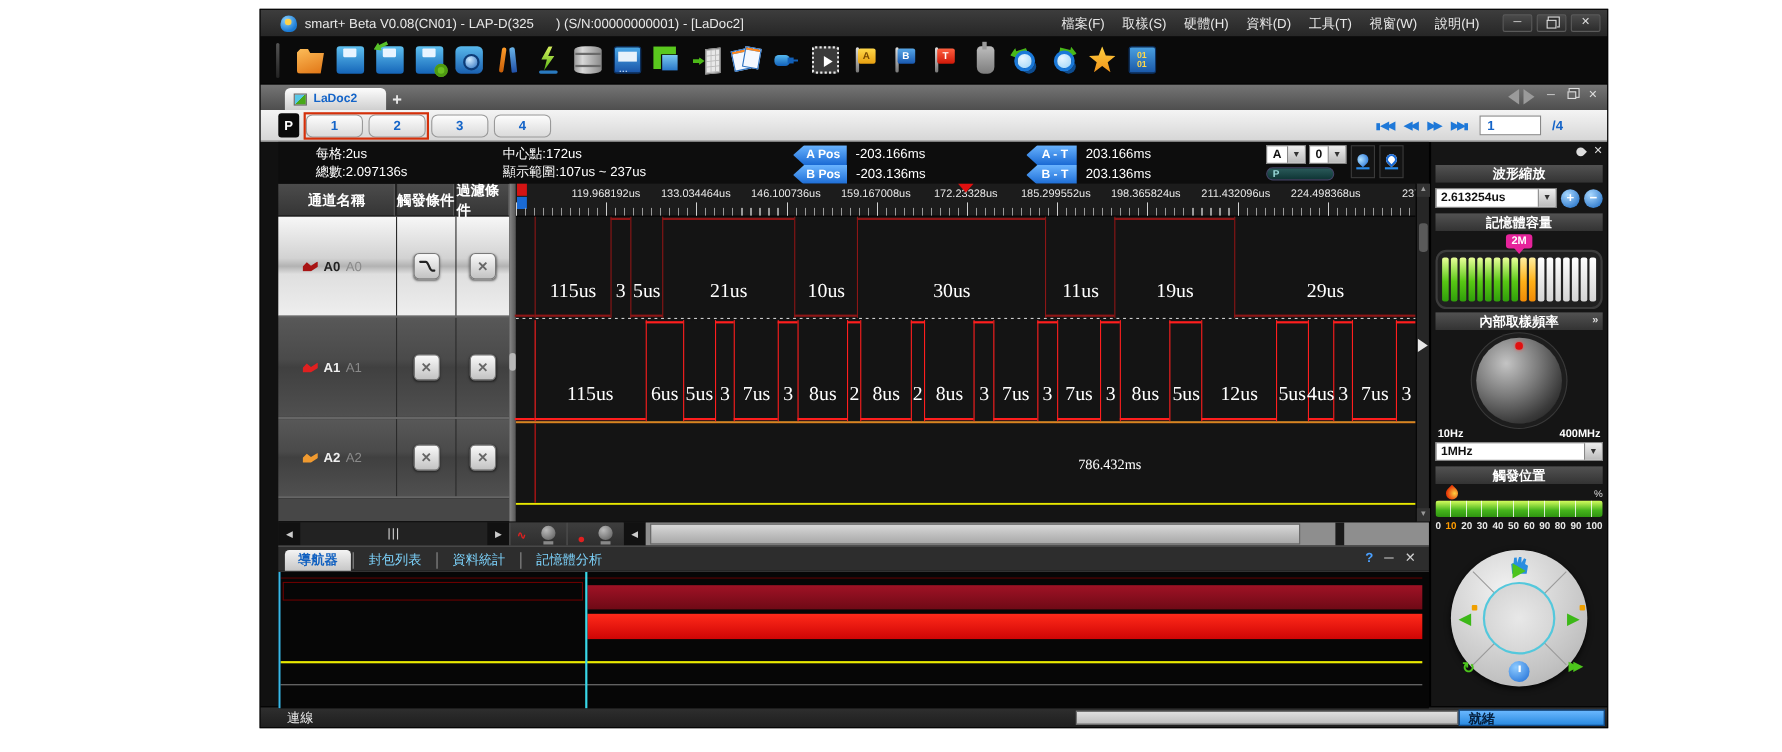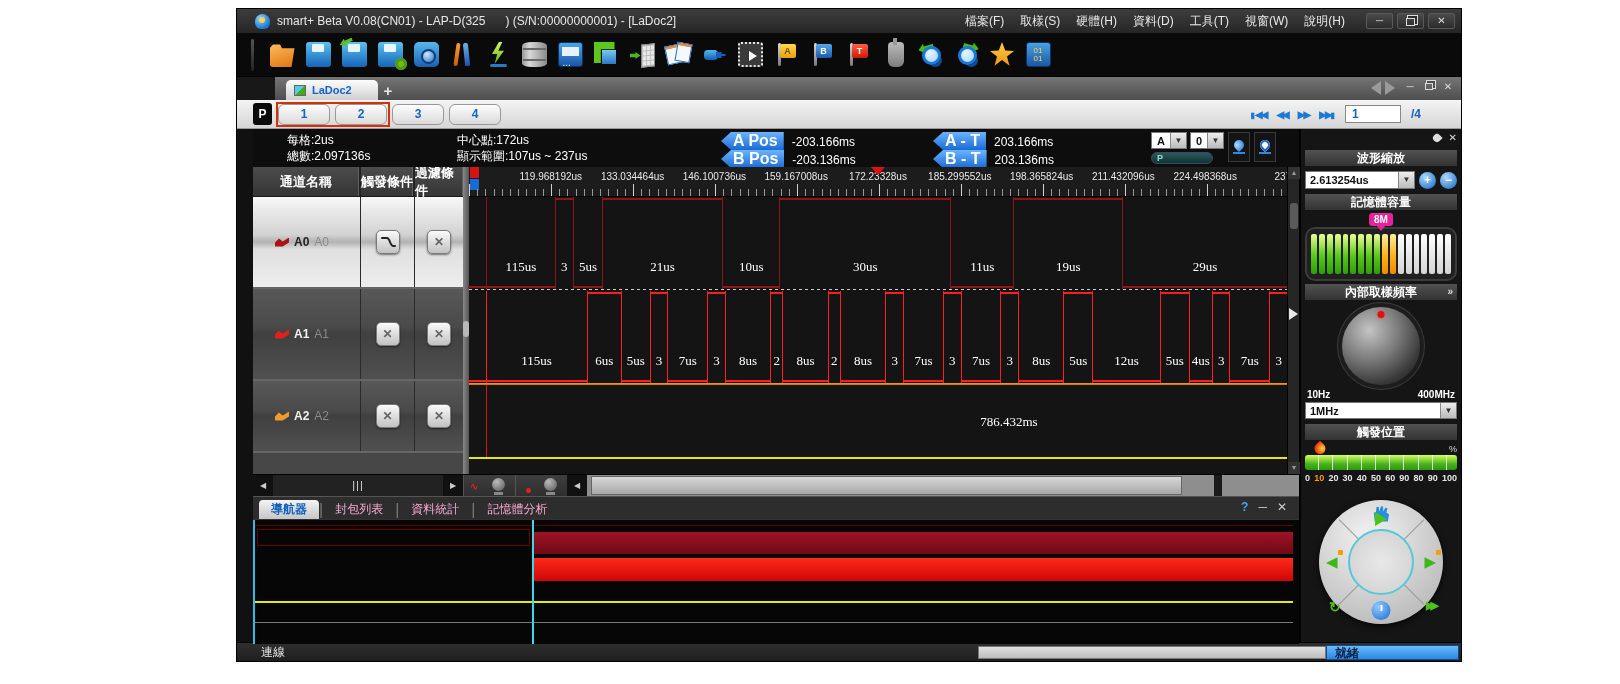--- a/index.html
+++ b/index.html
@@ -15,21 +15,21 @@
   .menu-item { padding:2px 7px; cursor:default; }
   .winbtns { display:flex; gap:4px; margin-left:14px; }
   .winbtn { width:27px; height:16px; background:linear-gradient(#4a4a4a,#2c2c2c); border:1px solid #5a5a5a; color:#ddd; font-size:10px; line-height:14px; text-align:center; border-radius:2px; }
   .winbtn.restore::after { content:""; display:inline-block; width:7px; height:6px; border:1px solid #ddd; box-shadow:2px -2px 0 -0px #2c2c2c,2px -2px 0 1px #ddd; margin-top:4px; }
 
   
   .toolbar { height:44px; background:#0a0a0a; border-bottom:1px solid #000; display:flex; align-items:center; padding-left:14px; flex:0 0 auto; }
   .tb-sep { width:3px; height:32px; background:linear-gradient(#555,#222); margin-right:10px; border-radius:2px; }
   .tbtn { width:36px; height:36px; display:flex; align-items:center; justify-content:center; }
   .ti { width:25px; height:25px; position:relative; border-radius:3px; }
-  .fl { position:absolute; inset:0; display:flex; align-items:center; justify-content:center; font-size:9px; font-weight:normal; color:#fff; }
+  .fl { position:absolute; inset:0; display:flex; align-items:center; justify-content:center; font-size:9px; font-weight:bold; color:#fff; }
   .ti-open-file   { background:linear-gradient(160deg,#ffc25e,#e07414); clip-path:polygon(0 25%,14% 10%,42% 10%,50% 25%,100% 25%,88% 100%,0 100%); }
   .ti-save,.ti-save-as,.ti-save-config { background:linear-gradient(#5ec0f0,#1565b8); }
   .ti-save::after,.ti-save-as::after,.ti-save-config::after { content:""; position:absolute; left:6px; top:2px; width:12px; height:8px; background:#e8f4ff; border-radius:1px; }
   .ti-save-as::before { content:""; position:absolute; left:-3px; top:-4px; width:14px; height:8px; background:#57c028; clip-path:polygon(0 50%,45% 0,45% 30%,100% 30%,100% 70%,45% 70%,45% 100%); transform:rotate(-25deg); z-index:2; }
   .ti-save-config::before { content:""; position:absolute; right:-4px; bottom:-3px; width:12px; height:12px; border-radius:50%; background:#6abf20; box-shadow:inset 0 0 0 3px #4e9a12; z-index:2; }
   .ti-screenshot { background:linear-gradient(#58b8ec,#1a60b0); border-radius:5px; }
   .ti-screenshot::after { content:""; position:absolute; left:7px; top:7px; width:11px; height:11px; border-radius:50%; background:radial-gradient(circle at 35% 30%,#cfeaff,#2a70c0); border:2px solid #0d3c78; }
   .ti-setup-tools { background:none; }
   .ti-setup-tools::before { content:""; position:absolute; left:5px; top:1px; width:4px; height:23px; background:linear-gradient(#ff9d2a,#c85e08); border-radius:2px; transform:rotate(8deg); }
   .ti-setup-tools::after  { content:""; position:absolute; left:14px; top:1px; width:5px; height:23px; background:linear-gradient(#6ab4e8,#2050a8); border-radius:2px 2px 1px 1px; transform:rotate(-6deg); }
@@ -66,21 +66,21 @@
   .ti-label-tool::after { content:""; position:absolute; left:5px; top:-4px; width:4px; height:7px; background:#999; }
   .ti-zoom-back,.ti-zoom-next { background:none; }
   .ti-zoom-back::after,.ti-zoom-next::after { content:""; position:absolute; right:2px; bottom:2px; width:13px; height:13px; border-radius:50%; border:3px solid #1a78d8; background:radial-gradient(circle at 35% 30%,#e8f6ff,#9cd4f8); box-shadow:4px 5px 0 -3px #0d4c90; }
   .ti-zoom-back::before { content:""; position:absolute; left:0; top:1px; width:16px; height:10px; background:#48b818; clip-path:polygon(0 50%,40% 0,40% 30%,100% 30%,100% 70%,40% 70%,40% 100%); transform:rotate(-18deg); }
   .ti-zoom-next::before { content:""; position:absolute; right:0; top:0px; width:16px; height:10px; background:#48b818; clip-path:polygon(100% 50%,60% 0,60% 30%,0 30%,0 70%,60% 70%,60% 100%); transform:rotate(14deg); }
   .ti-favorites { background:linear-gradient(#ffd040,#f09018); clip-path:polygon(50% 0,63% 34%,98% 36%,70% 58%,80% 95%,50% 72%,20% 95%,30% 58%,2% 36%,37% 34%); }
   .ti-binary-view { background:linear-gradient(#4aa0e0,#1a58a8); border:1px solid #0c3468; border-radius:3px; }
   .ti-binary-view .fl { font-size:8px; color:#ffd84a; line-height:8px; white-space:pre; }
 
   
-  .tabstrip { height:23px; background:linear-gradient(#757575,#4e4e4e); display:flex; align-items:flex-end; padding-left:11px; flex:0 0 auto; position:relative;margin-left:38px; }
+  .tabstrip { height:23px; background:linear-gradient(#757575,#4e4e4e); display:flex; align-items:flex-end; padding-left:22px; flex:0 0 auto; position:relative; }
   .doctab { width:92px; height:20px; background:linear-gradient(#fdfdfd,#cfcfcf); border-radius:5px 5px 0 0; display:flex; align-items:center; padding-left:8px; gap:6px; font-size:11px; color:#1464c8; font-weight:bold; }
   .doctab-ico { width:12px; height:11px; background:linear-gradient(135deg,#58c8e8 50%,#48a818 50%); border:1px solid #666; }
   .addtab { width:20px; height:18px; color:#e8e8e8; font-size:15px; font-weight:bold; text-align:center; line-height:17px; }
   .tab-navbtns { position:absolute; right:66px; top:4px; display:flex; gap:4px; }
   .tnb { width:0; height:0; border-top:7px solid transparent; border-bottom:7px solid transparent; }
   .tnb.left  { border-right:10px solid #9a9a9a; }
   .tnb.right { border-left:10px solid #9a9a9a; }
   .tab-winbtns { position:absolute; right:6px; top:3px; display:flex; gap:5px; color:#ddd; font-size:10px; }
   .twb { width:14px; height:14px; text-align:center; line-height:13px; }
   .twb.restore::after { content:""; display:inline-block; width:6px; height:5px; border:1px solid #ddd; box-shadow:2px -2px 0 -0px #4e4e4e,2px -2px 0 1px #ddd; margin-top:3px; }
@@ -98,21 +98,21 @@
   .pg-total { color:#1464c8; font-weight:bold; font-size:12px; }
 
   
   .content { flex:1; display:flex; min-height:0; }
   .main-col { width:1064px; display:flex; flex-direction:column; background:#111; }
   .m-inner { margin-left:16px; }
 
   
   .infobar { height:38px; background:#0d0d0d; position:relative; color:#fff; font-size:12px; flex:0 0 auto; }
   .ig { position:absolute; top:3px; line-height:16px; white-space:nowrap; }
-  .badge { display:inline-block; min-width:46px; text-align:center; color:#fff; font-size:16px; font-weight:bold; background:linear-gradient(#6ab4ff,#1a6ad4); clip-path:polygon(10px 0,100% 0,100% 100%,10px 100%,0 50%); padding:1px 6px 1px 12px; margin-right:8px; }
+  .badge { display:inline-block; min-width:46px; text-align:center; color:#fff; font-size:11px; font-weight:bold; background:linear-gradient(#6ab4ff,#1a6ad4); clip-path:polygon(10px 0,100% 0,100% 100%,10px 100%,0 50%); padding:1px 6px 1px 12px; margin-right:8px; }
   .ival { display:inline-block; min-width:70px; }
   .mini-sel { display:inline-flex; height:17px; background:#fff; border:1px solid #777; color:#111; font-size:11px; font-weight:bold; align-items:center; }
   .mini-sel .v { padding:0 5px; min-width:14px; }
   .mini-sel .chev { width:16px; height:100%; background:linear-gradient(#eee,#bbb); border-left:1px solid #888; color:#333; font-size:8px; text-align:center; line-height:15px; }
   .p-slider { width:62px; height:12px; background:linear-gradient(#2a5a5a,#0f3535); border:1px solid #446; border-radius:6px; color:#9adada; font-size:9px; font-weight:bold; padding-left:5px; line-height:11px; margin-top:3px; }
   .pinbtn { width:22px; height:30px; background:#141414; border:1px solid #3a3a3a; display:inline-flex; flex-direction:column; align-items:center; justify-content:center; gap:2px; }
   .pin-glyph { width:10px; height:10px; border-radius:50% 50% 50% 0; transform:rotate(-45deg); background:radial-gradient(circle at 35% 35%,#aee0ff,#1a6ad4); }
   .pinbtn .bar { width:12px; height:2px; background:#2a8ae8; }
   .pinbtn.hollow .pin-glyph { background:#fff; box-shadow:inset 0 0 0 2px #1a6ad4; }
 
@@ -151,21 +151,21 @@
   .wrow { position:relative; display:flex; align-items:stretch; }
   .wrow.h92{height:92px;}
   .sep-dot { height:2px; background-image:linear-gradient(90deg,#ccc 50%,transparent 50%); background-size:6px 1px; background-repeat:repeat-x; background-position:0 0; background-color:#141414; }
   .sep-orange { height:2px; background:linear-gradient(#f0a030,#c86a10); }
   .sep-yellow { height:2px; background:#e8e800; }
   .wave-fill { flex:1; background:#141414; }
   .seg { position:relative; min-width:0; border-left:1px solid var(--wc); }
   .seg.nol { border-left:none; }
   .seg.hi::before { content:""; position:absolute; top:1px; left:-1px; right:0; border-top:2px solid var(--wc); }
   .seg.lo::before { content:""; position:absolute; bottom:1px; left:-1px; right:0; border-bottom:2px solid var(--wc); }
-  .seglab { position:absolute; bottom:14px; left:50%; transform:translateX(-50%); color:#fff; font-family:"Liberation Serif",serif; font-size:13px; white-space:nowrap; z-index:2; }
+  .seglab { position:absolute; bottom:14px; left:50%; transform:translateX(-50%); color:#fff; font-family:"Liberation Serif",serif; font-size:18px; white-space:nowrap; z-index:2; }
   .a2row { position:relative; background:#141414; }
   .a2row .edge { position:absolute; left:17px; top:0; bottom:0; width:1px; background:#d41414; }
   .a2lab { position:absolute; left:66%; top:52%; transform:translate(-50%,-50%); color:#fff; font-family:"Liberation Serif",serif; font-size:13px; }
   .col-vscroll { width:12px; background:#262626; border-left:1px solid #000; position:relative; }
   .vs-btn { position:absolute; left:0; width:12px; height:12px; color:#999; font-size:7px; text-align:center; line-height:12px; background:#333; }
   .vs-thumb { position:absolute; left:2px; top:36px; width:8px; height:26px; background:#5a5a5a; border-radius:3px; }
   .vs-mark { position:absolute; left:1px; top:46%; width:0; height:0; border-top:6px solid transparent; border-bottom:6px solid transparent; border-left:9px solid #e8e8e8; }
 
   
   .scrollrow { height:22px; display:flex; background:#303030; border-top:1px solid #000; flex:0 0 auto; }
@@ -178,21 +178,21 @@
   .knob-ico::after { content:""; position:absolute; left:2px; bottom:-4px; width:9px; height:3px; background:#888; }
   .squig { position:absolute; left:6px; top:6px; color:#e02020; font-size:10px; font-weight:bold; }
   .reddot { position:absolute; left:10px; bottom:3px; width:5px; height:5px; border-radius:50%; background:#e02020; }
   .main-sb { flex:1; display:flex; }
   .main-sb .track { flex:1; background:#8e8e8e; position:relative; }
   .sb-thumb { position:absolute; left:4px; top:1px; bottom:1px; width:83%; background:linear-gradient(#d8d8d8,#a8a8a8); border:1px solid #666; }
   .sb-notch { position:absolute; left:88%; top:0; bottom:0; width:8px; background:#1a1a1a; }
 
   
   .btabs { height:23px; background:#2d2d2d; border-top:1px solid #555; display:flex; align-items:flex-end; padding-left:6px; position:relative; flex:0 0 auto; }
-  .btab { height:19px; padding:0 12px; font-size:12px; color:#f9a8d4; line-height:19px; }
+  .btab { height:19px; padding:0 12px; font-size:12px; color:#7dd3fc; line-height:19px; }
   .btab.active { background:linear-gradient(#f4f4f4,#c6c6c6); border-radius:4px 4px 0 0; color:#1060c0; font-weight:bold; }
   .btab-sep { color:#777; line-height:19px; }
   .btab-ctrl { position:absolute; right:12px; top:3px; display:flex; gap:10px; font-size:12px; }
   .bc-help { color:#4aa0ff; font-weight:bold; }
   .bc-min,.bc-close { color:#cfcfcf; }
 
   
   .navig { height:125px; background:#060606; position:relative; border-top:1px solid #333; flex:0 0 auto; overflow:hidden; }
   .nv-vline1 { position:absolute; left:0; top:0; bottom:0; width:2px; background:#38b8e8; }
   .nv-vline2 { position:absolute; left:279px; top:0; bottom:0; width:2px; background:#38d8e8; }
@@ -702,21 +702,21 @@
       <div class="zoomrow">
         <span class="zoom-sel">
             <span class="v">2.613254us</span>
             <span class="chev">▼</span>
           </span>
         <span class="zbtn">+</span>
         <span class="zbtn">−</span>
       </div>
       <div class="rp-head">記憶體容量</div>
       <div class="mem-wrap">
-        <span class="mem-badge">8M</span>
+        <span class="mem-badge">2M</span>
         <div class="meter" id="mem-meter">
             <span class="mbar g"></span>
             <span class="mbar g"></span>
             <span class="mbar g"></span>
             <span class="mbar g"></span>
             <span class="mbar g"></span>
             <span class="mbar g"></span>
             <span class="mbar g"></span>
             <span class="mbar g"></span>
             <span class="mbar g"></span>

